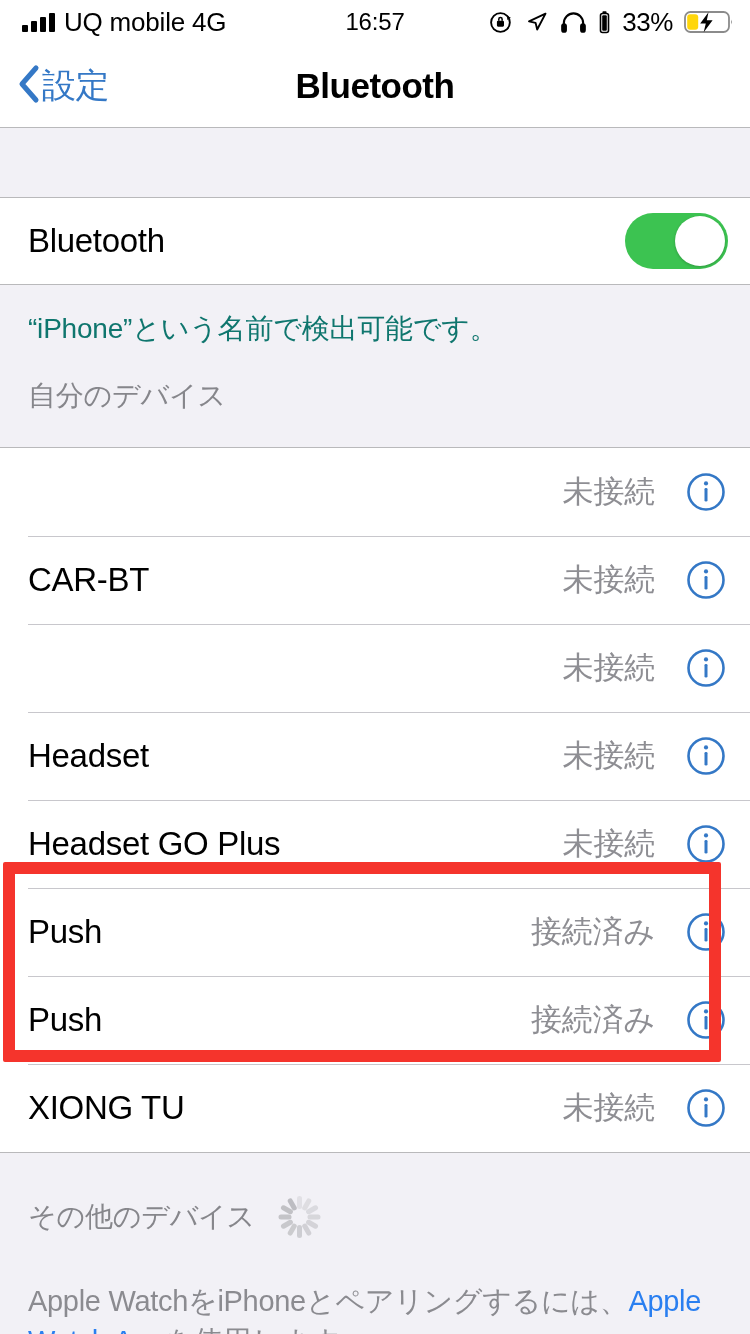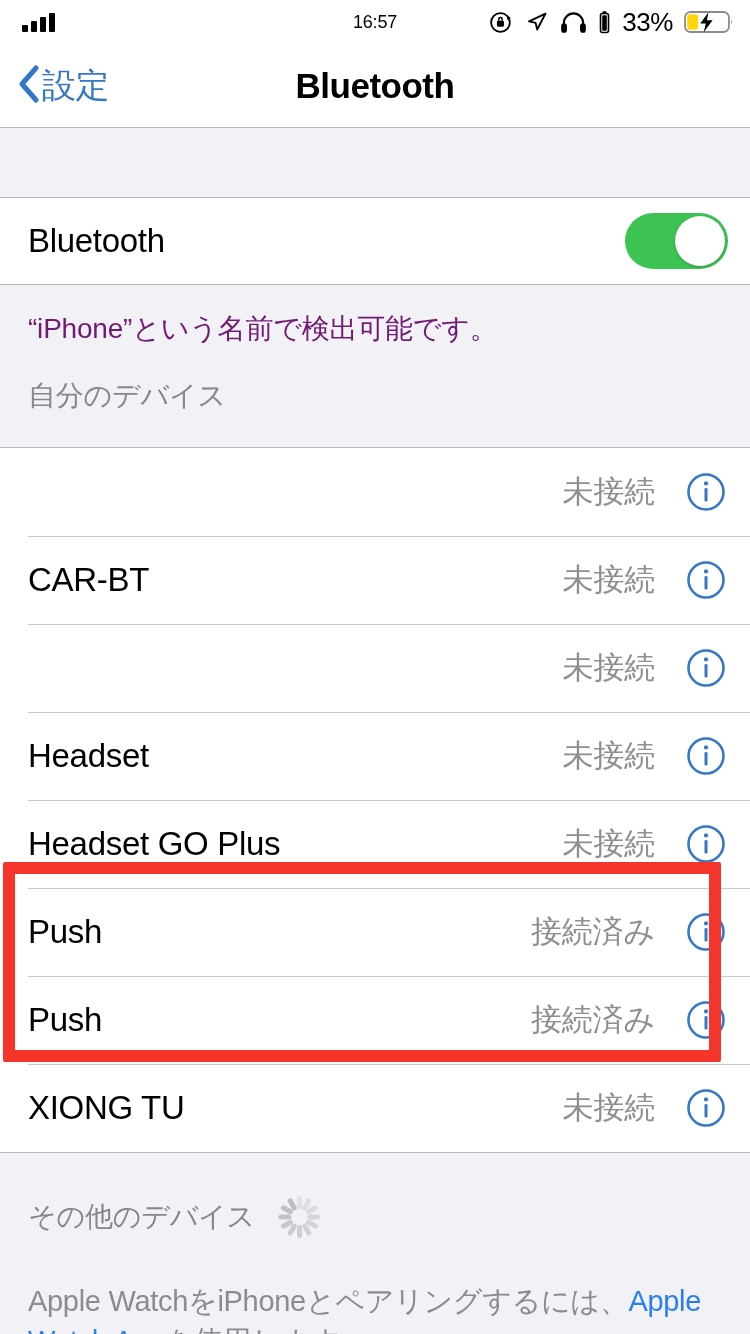--- a/index.html
+++ b/index.html
@@ -26,21 +26,21 @@
   .signal i { display:block; width:6px; background:#000; border-radius:1px; }
   .signal i:nth-child(1){ height:7px; }
   .signal i:nth-child(2){ height:11px; }
   .signal i:nth-child(3){ height:15px; }
   .signal i:nth-child(4){ height:19px; }
   .carrier { font-size:26px; letter-spacing:-0.2px; white-space:nowrap; }
   .sb-center {
     position:absolute; left:0; top:0; width:750px; height:44px;
     display:flex; align-items:center; justify-content:center;
   }
-  .clock { font-size:18px; letter-spacing:-0.2px; }
+  .clock { font-size:24px; letter-spacing:-0.2px; }
   .sb-right {
     position:absolute; right:14px; top:0; height:44px;
     display:flex; align-items:center; gap:11px;
   }
   .sb-right svg { display:block; }
   .batt-pct { font-size:26px; letter-spacing:-0.4px; }
 
   
   .navbar {
     position:absolute; top:44px; left:0; width:750px; height:84px;
@@ -96,21 +96,21 @@
   }
   .switch .knob {
     position:absolute; top:3px; right:3px; width:50px; height:50px;
     border-radius:50%; background:#ffffff;
     box-shadow:0 1px 3px rgba(0,0,0,0.22);
   }
 
   
   .note {
     padding:26px 28px 0 28px;
-    font-size:28px; color:#701a75; letter-spacing:-0.2px; line-height:1.28;
+    font-size:28px; color:#0f766e; letter-spacing:-0.2px; line-height:1.28;
     background:#f2f1f6;
   }
   .section-header {
     padding:30px 28px 32px 28px;
     font-size:28px; color:#86868b; letter-spacing:-0.2px;
     background:#f2f1f6; display:flex; align-items:center; gap:22px;
   }
   .section-header.tall { padding-top:42px; padding-bottom:20px; }
 
   
@@ -142,20 +142,21 @@
 <div id="screen">
 
   <div class="statusbar">
     <div class="sb-left">
       <span class="signal">
         <i></i>
           <i></i>
           <i></i>
           <i></i>
       </span>
+      <span class="carrier">UQ mobile 4G</span>
     </div>
 
     <div class="sb-center">
       <span class="clock">16:57</span>
     </div>
 
     <div class="sb-right">
 
       <span>
         <svg width="25" height="25" viewBox="0 0 24 24">

